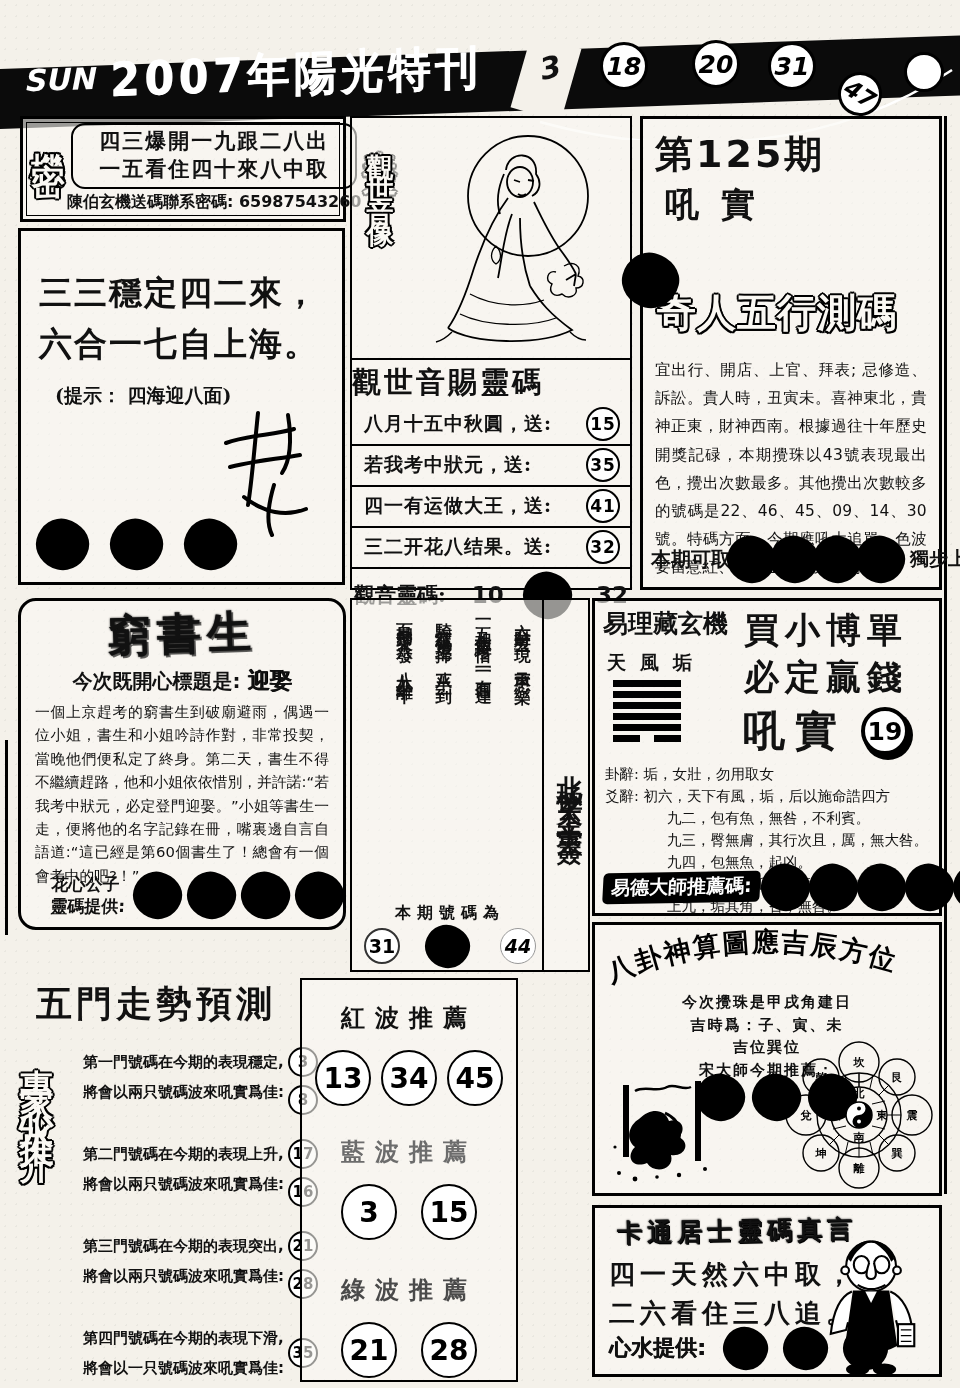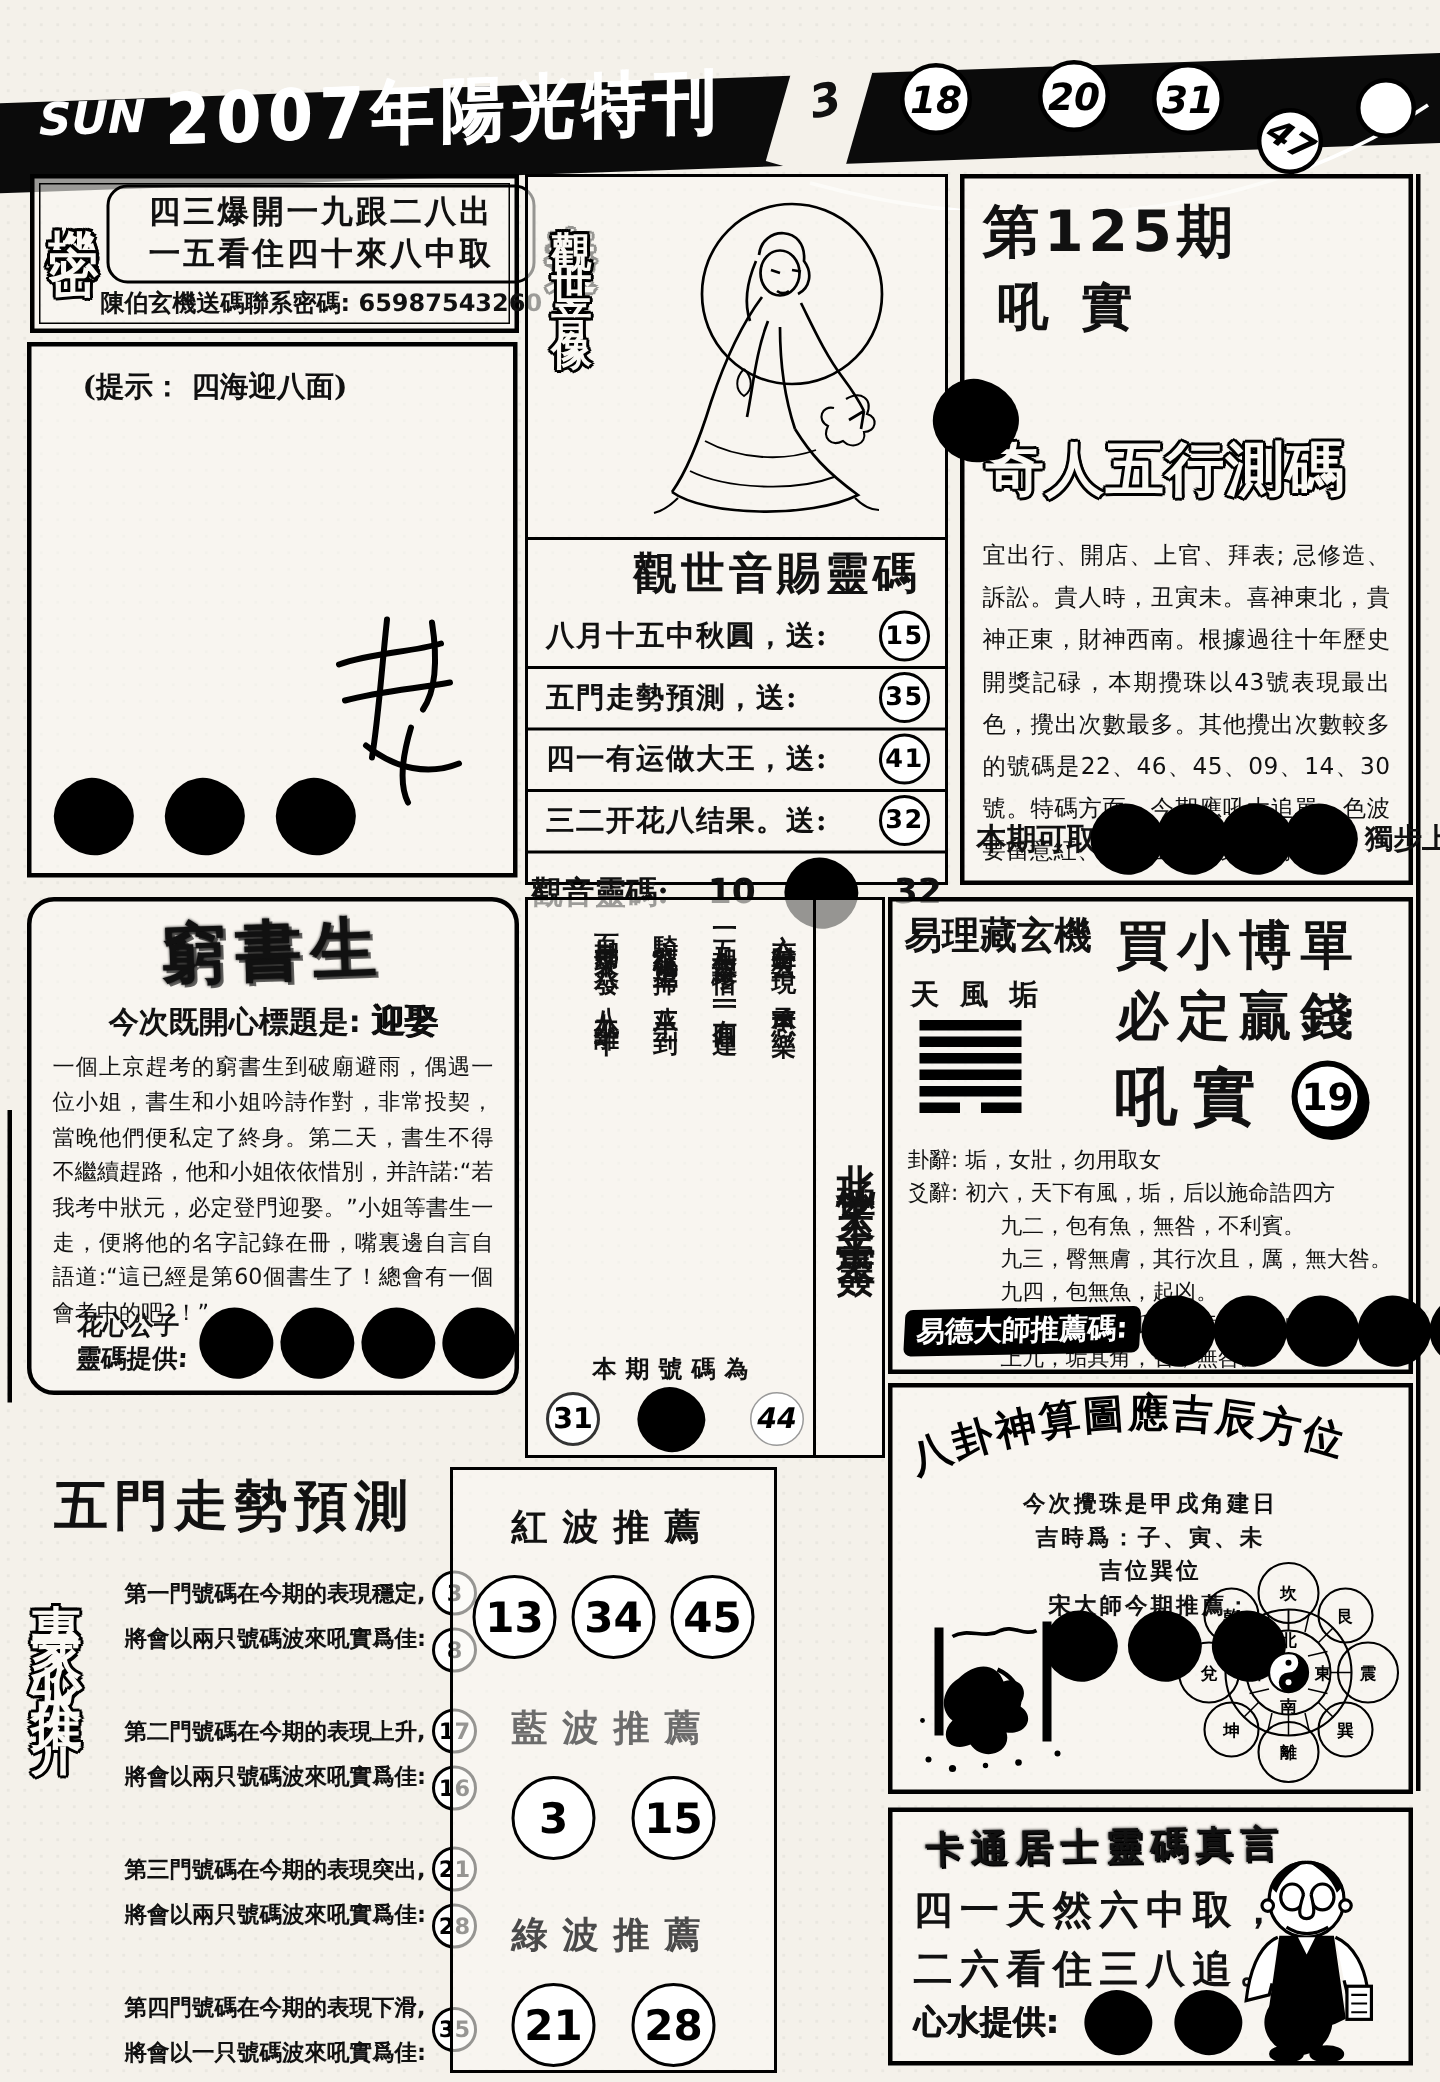--- a/index.html
+++ b/index.html
@@ -79,20 +79,24 @@
         <div class="serif" style="font-weight:700;font-size:21px;letter-spacing:2px;white-space:nowrap;">一五看住四十來八中取</div>
       </div>
       <div style="font-weight:700;font-size:16px;margin-top:3px;white-space:nowrap;">陳伯玄機送碼聯系密碼: 65987543260</div>
     </div>
     <div class="vert hollow" style="font-size:34px;font-weight:900;line-height:1;letter-spacing:10px;padding:2px 2px;">
       <span>奉</span><span>送</span>
     </div>
   </div>
 
   <div class="bx" style="left:18px;top:228px;width:327px;height:357px;">
+    <div style="padding:36px 0 0 18px;font-weight:900;font-size:33px;letter-spacing:2px;line-height:1.55;">
+      <div>三三穩定四二來，</div>
+      <div>六合一七自上海。</div>
+    </div>
     <div class="serif" style="padding:14px 0 0 34px;font-weight:700;font-size:19px;">(提示： 四海迎八面)</div>
     <svg class="abs" style="right:14px;top:170px;" width="120" height="150">
       <g stroke="#000" stroke-width="4" fill="none" stroke-linecap="round">
         <path d="M18 42 C 40 34, 66 34, 86 28"></path>
         <path d="M50 12 C 46 50, 44 80, 40 104"></path>
         <path d="M80 14 C 84 40, 82 60, 74 72"></path>
         <path d="M22 66 C 44 60, 70 58, 92 54"></path>
         <path d="M36 96 C 56 112, 78 116, 98 108"></path>
         <path d="M66 84 C 60 104, 58 122, 64 134"></path>
       </g>
@@ -122,27 +126,27 @@
           <path d="M112 96 C 104 116, 102 140, 98 160"></path>
           <path d="M120 100 C 120 126, 124 150, 130 168"></path>
           <path d="M48 210 C 70 226, 140 228, 172 212 C 150 196, 140 184, 130 168"></path>
           <path d="M60 196 C 84 208, 130 210, 156 200" stroke-width="1.3"></path>
           <path d="M70 176 C 92 188, 122 190, 144 182" stroke-width="1.2"></path>
           <path d="M96 128 c -6 6 -6 14 0 18 c 6 -4 6 -12 0 -18" stroke-width="1.3"></path>
           <path d="M52 214 q -8 8 -16 10 M170 214 q 8 8 16 8" stroke-width="1.4"></path>
         </g>
       </svg>
     </div>
-    <div style="text-align:right;font-weight:900;font-size:29px;letter-spacing:3px;margin:3px 16px 2px;font-family:'DejaVu Serif',serif;">觀世音賜靈碼</div>
+    <div style="text-align:left;font-weight:900;font-size:29px;letter-spacing:3px;margin:3px 0 2px;font-family:'DejaVu Serif',serif;">觀世音賜靈碼</div>
     <div class="gyrow">
         <span>八月十五中秋圓，送:</span>
         <span class="ball s34">15</span>
       </div>
     <div class="gyrow">
-        <span>五門走勢預測，送:</span>
+        <span>若我考中狀元，送:</span>
         <span class="ball s34">35</span>
       </div>
     <div class="gyrow">
         <span>四一有运做大王，送:</span>
         <span class="ball s34">41</span>
       </div>
     <div class="gyrow">
         <span>三二开花八结果。送:</span>
         <span class="ball s34">32</span>
       </div>

